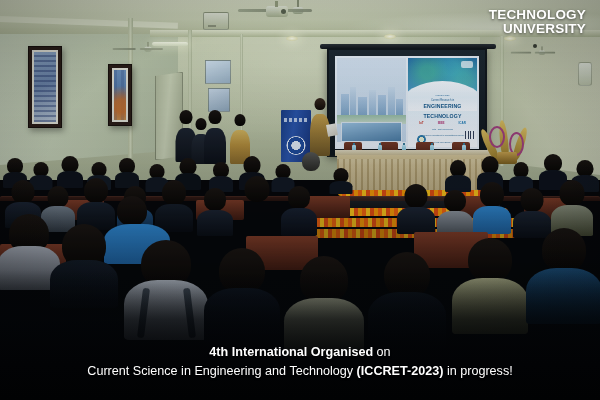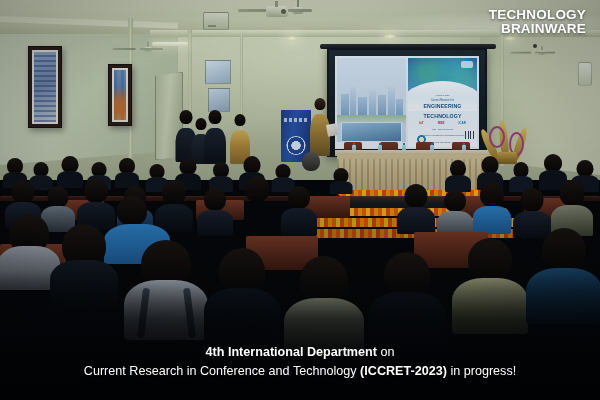--- a/index.html
+++ b/index.html
@@ -707,25 +707,25 @@
     </div>
 
   </div>
 
   <div class="cool-grade"></div>
   <div class="vignette"></div>
   <div class="bottom-fade"></div>
 
   <div class="brand">
     <span>TECHNOLOGY</span>
-    <span class="l2">BRAINWARE</span>
+    <span class="l2">UNIVERSITY</span>
   </div>
 
   <div class="caption">
     <div>
-      <b>4th International Department</b><span class="reg"> on</span>
+      <b>4th International Organised</b><span class="reg"> on</span>
     </div>
     <div>
-      <span class="reg">Current Research in Conference and Technology </span><b>(ICCRET-2023)</b><span class="reg"> in progress!</span>
+      <span class="reg">Current Science in Engineering and Technology </span><b>(ICCRET-2023)</b><span class="reg"> in progress!</span>
     </div>
   </div>
 
 </div>
 
 </body></html>

